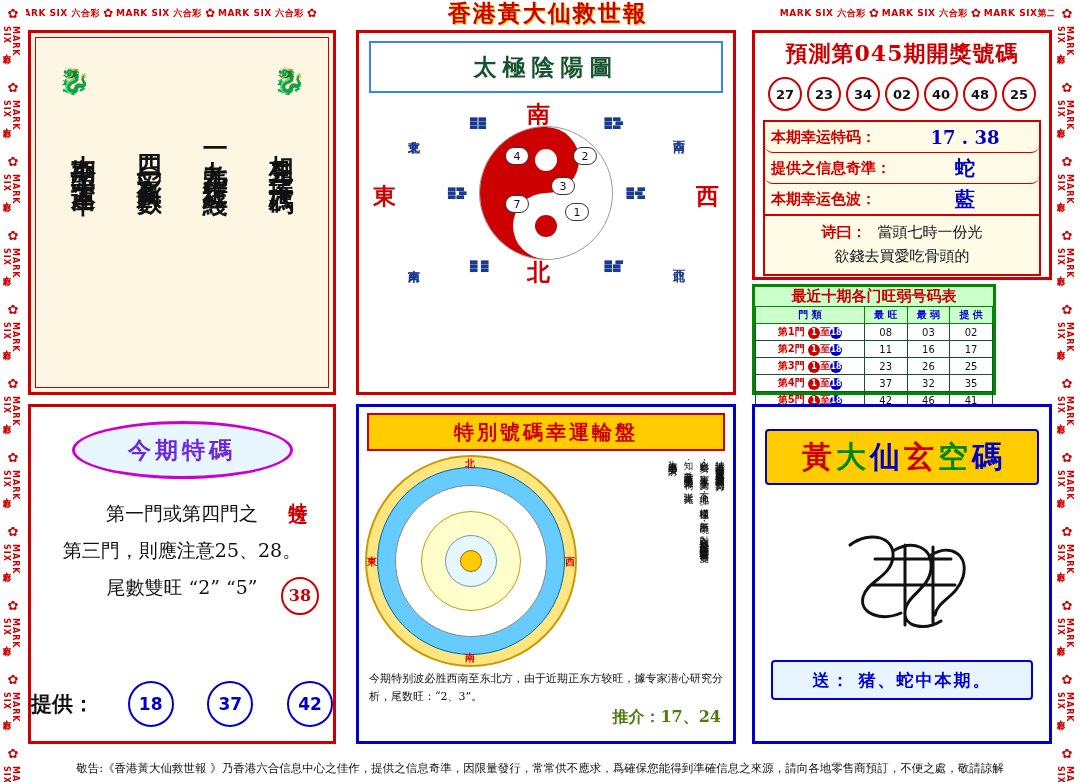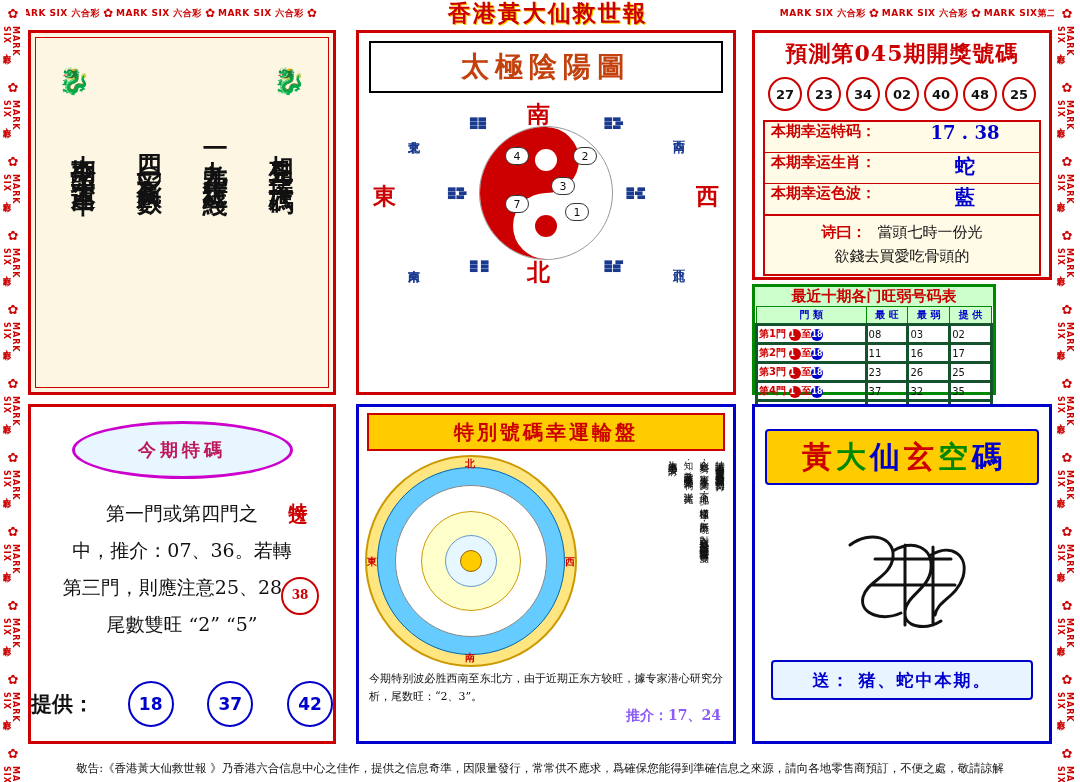--- a/index.html
+++ b/index.html
@@ -68,24 +68,24 @@
     writing-mode:vertical-rl;text-orientation:upright;
     font-family:"DejaVu Serif","Liberation Serif",serif;
     font-size:25px;font-weight:bold;color:#111;letter-spacing:6px;
     line-height:1.25;
   }
 
   
   #p2{left:356px;top:30px;width:380px;height:365px;
       border:3px solid #cc0000;background:#fff;}
   #p2 .hd2{
-    margin:8px 10px 0;border:2px solid #000000;height:48px;
+    margin:8px 10px 0;border:2px solid #3b82f6;height:48px;
     display:flex;align-items:center;justify-content:center;
     font-family:"DejaVu Serif","Liberation Serif",serif;
-    font-size:28px;font-weight:bold;color:#c2410c;letter-spacing:6px;
+    font-size:23px;font-weight:bold;color:#14532d;letter-spacing:6px;
   }
   #p2 .bagua{position:relative;height:195px;margin-top:2px;}
   #p2 .lbl{position:absolute;font-family:"DejaVu Serif","Liberation Serif",serif;
     font-weight:bold;color:#cc0000;font-size:23px;}
   #p2 .lbl.small{font-size:12px;color:#1a3a8f;}
   #p2 .tj{position:absolute;left:50%;top:50%;transform:translate(-50%,-50%);
     width:132px;height:132px;border-radius:50%;
     background:#fff;overflow:hidden;border:1px solid #999;}
   #p2 .tj .half{position:absolute;left:0;top:0;width:66px;height:132px;background:#cc0000;}
   #p2 .tj .c1{position:absolute;left:33px;top:0;width:66px;height:66px;border-radius:50%;background:#cc0000;}
@@ -110,21 +110,21 @@
     font-family:"DejaVu Serif","Liberation Serif",serif;
     font-size:22px;font-weight:bold;color:#cc0000;letter-spacing:1px;
   }
   #p3 .balls{display:flex;justify-content:center;gap:5px;margin-top:8px;}
   #p3 .ball{
     width:30px;height:30px;border-radius:50%;border:2px solid #cc0000;background:#fff;
     display:flex;align-items:center;justify-content:center;
     font-size:13px;font-weight:bold;color:#111;
   }
   #p3 .rows{margin:9px 8px 0;border:2px solid #cc0000;background:#fffbe6;}
-  #p3 .row{display:flex;align-items:flex-start;height:30px;border-bottom:1px solid #cc0000;}
+  #p3 .row{display:flex;align-items:center;height:30px;border-bottom:1px solid #cc0000;border-radius:8px;}
   #p3 .row:last-child{border-bottom:none;}
   #p3 .k{width:120px;padding-left:6px;font-family:"DejaVu Serif","Liberation Serif",serif;
         font-size:15px;font-weight:bold;color:#cc0000;}
   #p3 .v{flex:1;text-align:center;font-family:"DejaVu Serif","Liberation Serif",serif;
         font-size:18px;font-weight:bold;color:#0000cc;}
   #p3 .v.big{font-size:20px;}
   #p3 .poem2{margin:0 8px;border:2px solid #cc0000;border-top:none;background:#fffbe6;
              padding:4px 6px 6px;}
   #p3 .pl{font-family:"DejaVu Serif","Liberation Serif",serif;font-size:15px;color:#111;
           text-align:center;line-height:1.6;}
@@ -132,47 +132,47 @@
 
   
   #p4{left:752px;top:284px;width:244px;height:111px;
       border:3px solid #008800;background:#fff;}
   #p4 .hd4{
     text-align:center;font-family:"DejaVu Serif","Liberation Serif",serif;
     font-size:15px;font-weight:bold;color:#cc0000;background:#ccffcc;height:19px;line-height:19px;
   }
   #p4 table{width:100%;border-collapse:collapse;font-size:10px;}
   #p4 th{background:#ccffcc;color:#0000cc;font-weight:bold;height:14px;border:1px solid #008800;}
-  #p4 td{text-align:left;height:13px;border:3px solid #14532d;color:#111;}
+  #p4 td{text-align:center;height:13px;border:1px solid #14532d;color:#111;}
   #p4 td.first{color:#cc0000;font-weight:bold;}
   #p4 .rb{display:inline-block;width:12px;height:12px;border-radius:50%;background:#cc0000;color:#fff;
           font-size:8px;line-height:12px;}
   #p4 .bb{display:inline-block;width:12px;height:12px;border-radius:50%;background:#0000cc;color:#fff;
           font-size:8px;line-height:12px;}
 
   
   #p5{left:28px;top:404px;width:308px;height:340px;
       border:3px solid #cc0000;background:#fff;}
   #p5 .oval{
     margin:14px auto 0;width:215px;height:52px;border-radius:50%;
     background:#e8f7ff;border:3px solid #cc00cc;
     display:flex;align-items:center;justify-content:center;
     font-family:"DejaVu Serif","Liberation Serif",serif;
-    font-size:18px;font-weight:bold;color:#be185d;letter-spacing:4px;
+    font-size:23px;font-weight:bold;color:#6d28d9;letter-spacing:4px;
   }
   #p5 .body{position:relative;margin:16px 14px 0;font-family:"DejaVu Serif","Liberation Serif",serif;
             font-size:19px;line-height:1.95;color:#111;text-align:center;}
   #p5 .side{
     position:absolute;right:2px;top:-8px;writing-mode:vertical-rl;text-orientation:upright;
     font-family:"DejaVu Serif","Liberation Serif",serif;font-size:19px;color:#cc0000;font-weight:bold;
     letter-spacing:4px;
   }
   #p5 .c38{
     position:absolute;right:0px;top:82px;width:34px;height:34px;border-radius:50%;
-    border:2px solid #cc0000;color:#cc0000;font-size:12px;font-weight:bold;
+    border:2px solid #cc0000;color:#cc0000;font-size:16px;font-weight:bold;
     display:flex;align-items:center;justify-content:center;background:#fff;
   }
   #p5 .provide{
     position:absolute;left:0;right:0;bottom:14px;display:flex;align-items:center;justify-content:space-between;gap:14px;
   }
   #p5 .provide .lab{font-family:"DejaVu Serif","Liberation Serif",serif;font-size:21px;color:#111;font-weight:bold;}
   #p5 .provide .pb{
     width:42px;height:42px;border-radius:50%;border:2px solid #0000cc;color:#0000cc;
     font-size:17px;font-weight:bold;display:flex;align-items:center;justify-content:center;background:#fff;
   }
@@ -202,21 +202,21 @@
     display:flex;flex-direction:row-reverse;justify-content:flex-start;gap:2px;
   }
   #p6 .vcol{writing-mode:vertical-rl;text-orientation:upright;
             font-family:"DejaVu Serif","Liberation Serif",serif;
             font-size:9.5px;line-height:1.45;color:#111;letter-spacing:1px;}
   #p6 .btxt{
     margin:2px 10px 0;font-family:"DejaVu Serif","Liberation Serif",serif;
     font-size:11px;line-height:1.6;color:#111;text-align:justify;
   }
   #p6 .tj6{text-align:right;margin:2px 12px 0;font-family:"DejaVu Serif","Liberation Serif",serif;
-           font-size:14px;font-weight:bold;color:#8b5cf6;}
+           font-size:16px;font-weight:bold;color:#4d7c0f;}
 
   
   #p7{left:752px;top:404px;width:300px;height:340px;
       border:3px solid #0000cc;background:#fff;}
   #p7 .hd7{
     margin:22px 10px 0;height:52px;background:#ffcc00;border:2px solid #0000cc;border-radius:4px;
     display:flex;align-items:center;justify-content:center;gap:4px;
     font-family:"DejaVu Serif","Liberation Serif",serif;font-size:30px;font-weight:bold;
   }
   #p7 .hd7 span:nth-child(1){color:#cc0000;}
@@ -369,21 +369,21 @@
       <div class="ball">40</div>
       <div class="ball">48</div>
       <div class="ball">25</div>
     </div>
     <div class="rows">
       <div class="row">
         <div class="k">本期幸运特码：</div>
         <div class="v">17 . 38</div>
       </div>
       <div class="row">
-        <div class="k">本期幸运生肖：</div>
+        <div class="k">提供之信息奇準：</div>
         <div class="v big">蛇</div>
       </div>
       <div class="row">
         <div class="k">本期幸运色波：</div>
         <div class="v big">藍</div>
       </div>
     </div>
     <div class="poem2">
       <div class="pl">
         <span class="tag">诗曰：</span>
@@ -436,21 +436,20 @@
     </tbody>
       </table>
   </div>
 
   <div class="panel" id="p5">
     <div class="oval">今期特碼</div>
     <div class="body">
       <div class="side">特送</div>
       <div class="c38">38</div>
       <div>第一門或第四門之</div>
-      <div>中，推介：07、36。若轉</div>
       <div>第三門，則應注意25、28。</div>
       <div>尾數雙旺 “2” “5”</div>
     </div>
     <div class="provide">
       <div class="lab">提供：</div>
       <div class="pb">18</div>
       <div class="pb">37</div>
       <div class="pb">42</div>
     </div>
   </div>

